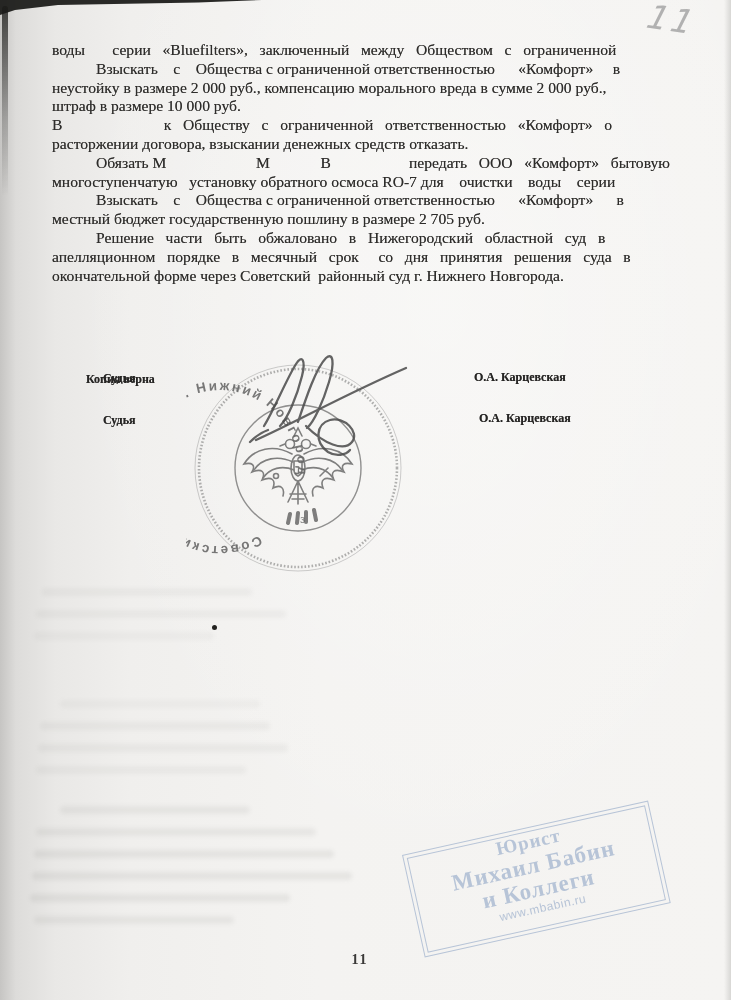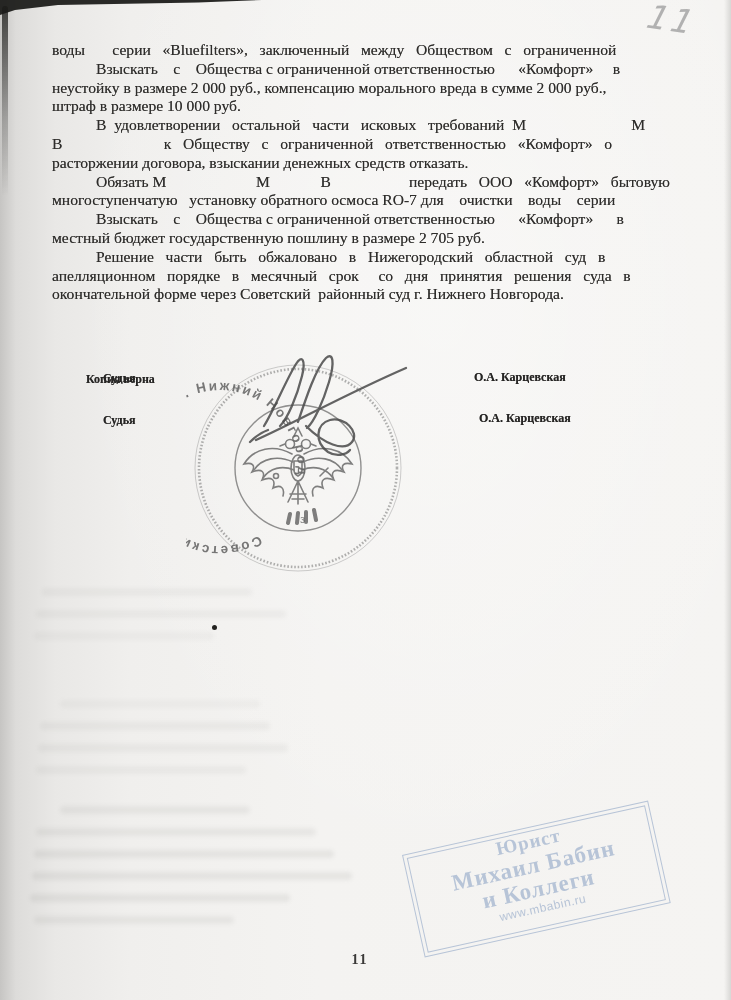--- a/index.html
+++ b/index.html
@@ -76,21 +76,20 @@
   <div class="edge-left"></div>
   <div class="edge-right"></div>
 
   <div class="pencil-num">11</div>
 
   <div class="doc-text" id="doc-text">
       <div class="line">воды       серии   «Bluefilters»,   заключенный   между   Обществом   с   ограниченной</div>
       <div class="line indent">Взыскать    с    Общества с ограниченной ответственностью      «Комфорт»     в</div>
       <div class="line">неустойку в размере 2 000 руб., компенсацию морального вреда в сумме 2 000 руб.,</div>
       <div class="line">штраф в размере 10 000 руб.</div>
-      <div class="line indent">В  удовлетворении   остальной   части   исковых   требований  М                           М</div>
       <div class="line">В                          к   Обществу   с   ограниченной   ответственностью   «Комфорт»   о</div>
       <div class="line">расторжении договора, взыскании денежных средств отказать.</div>
       <div class="line indent">Обязать М                       М             В                    передать   ООО   «Комфорт»   бытовую</div>
       <div class="line">многоступенчатую   установку обратного осмоса RO-7 для    очистки    воды    серии</div>
       <div class="line indent">Взыскать    с    Общества с ограниченной ответственностью      «Комфорт»      в</div>
       <div class="line">местный бюджет государственную пошлину в размере 2 705 руб.</div>
       <div class="line indent">Решение   части   быть   обжаловано   в   Нижегородский   областной   суд   в</div>
       <div class="line">апелляционном   порядке   в   месячный   срок     со   дня   принятия   решения   суда   в</div>
       <div class="line">окончательной форме через Советский  районный суд г. Нижнего Новгорода.</div>
     </div>

